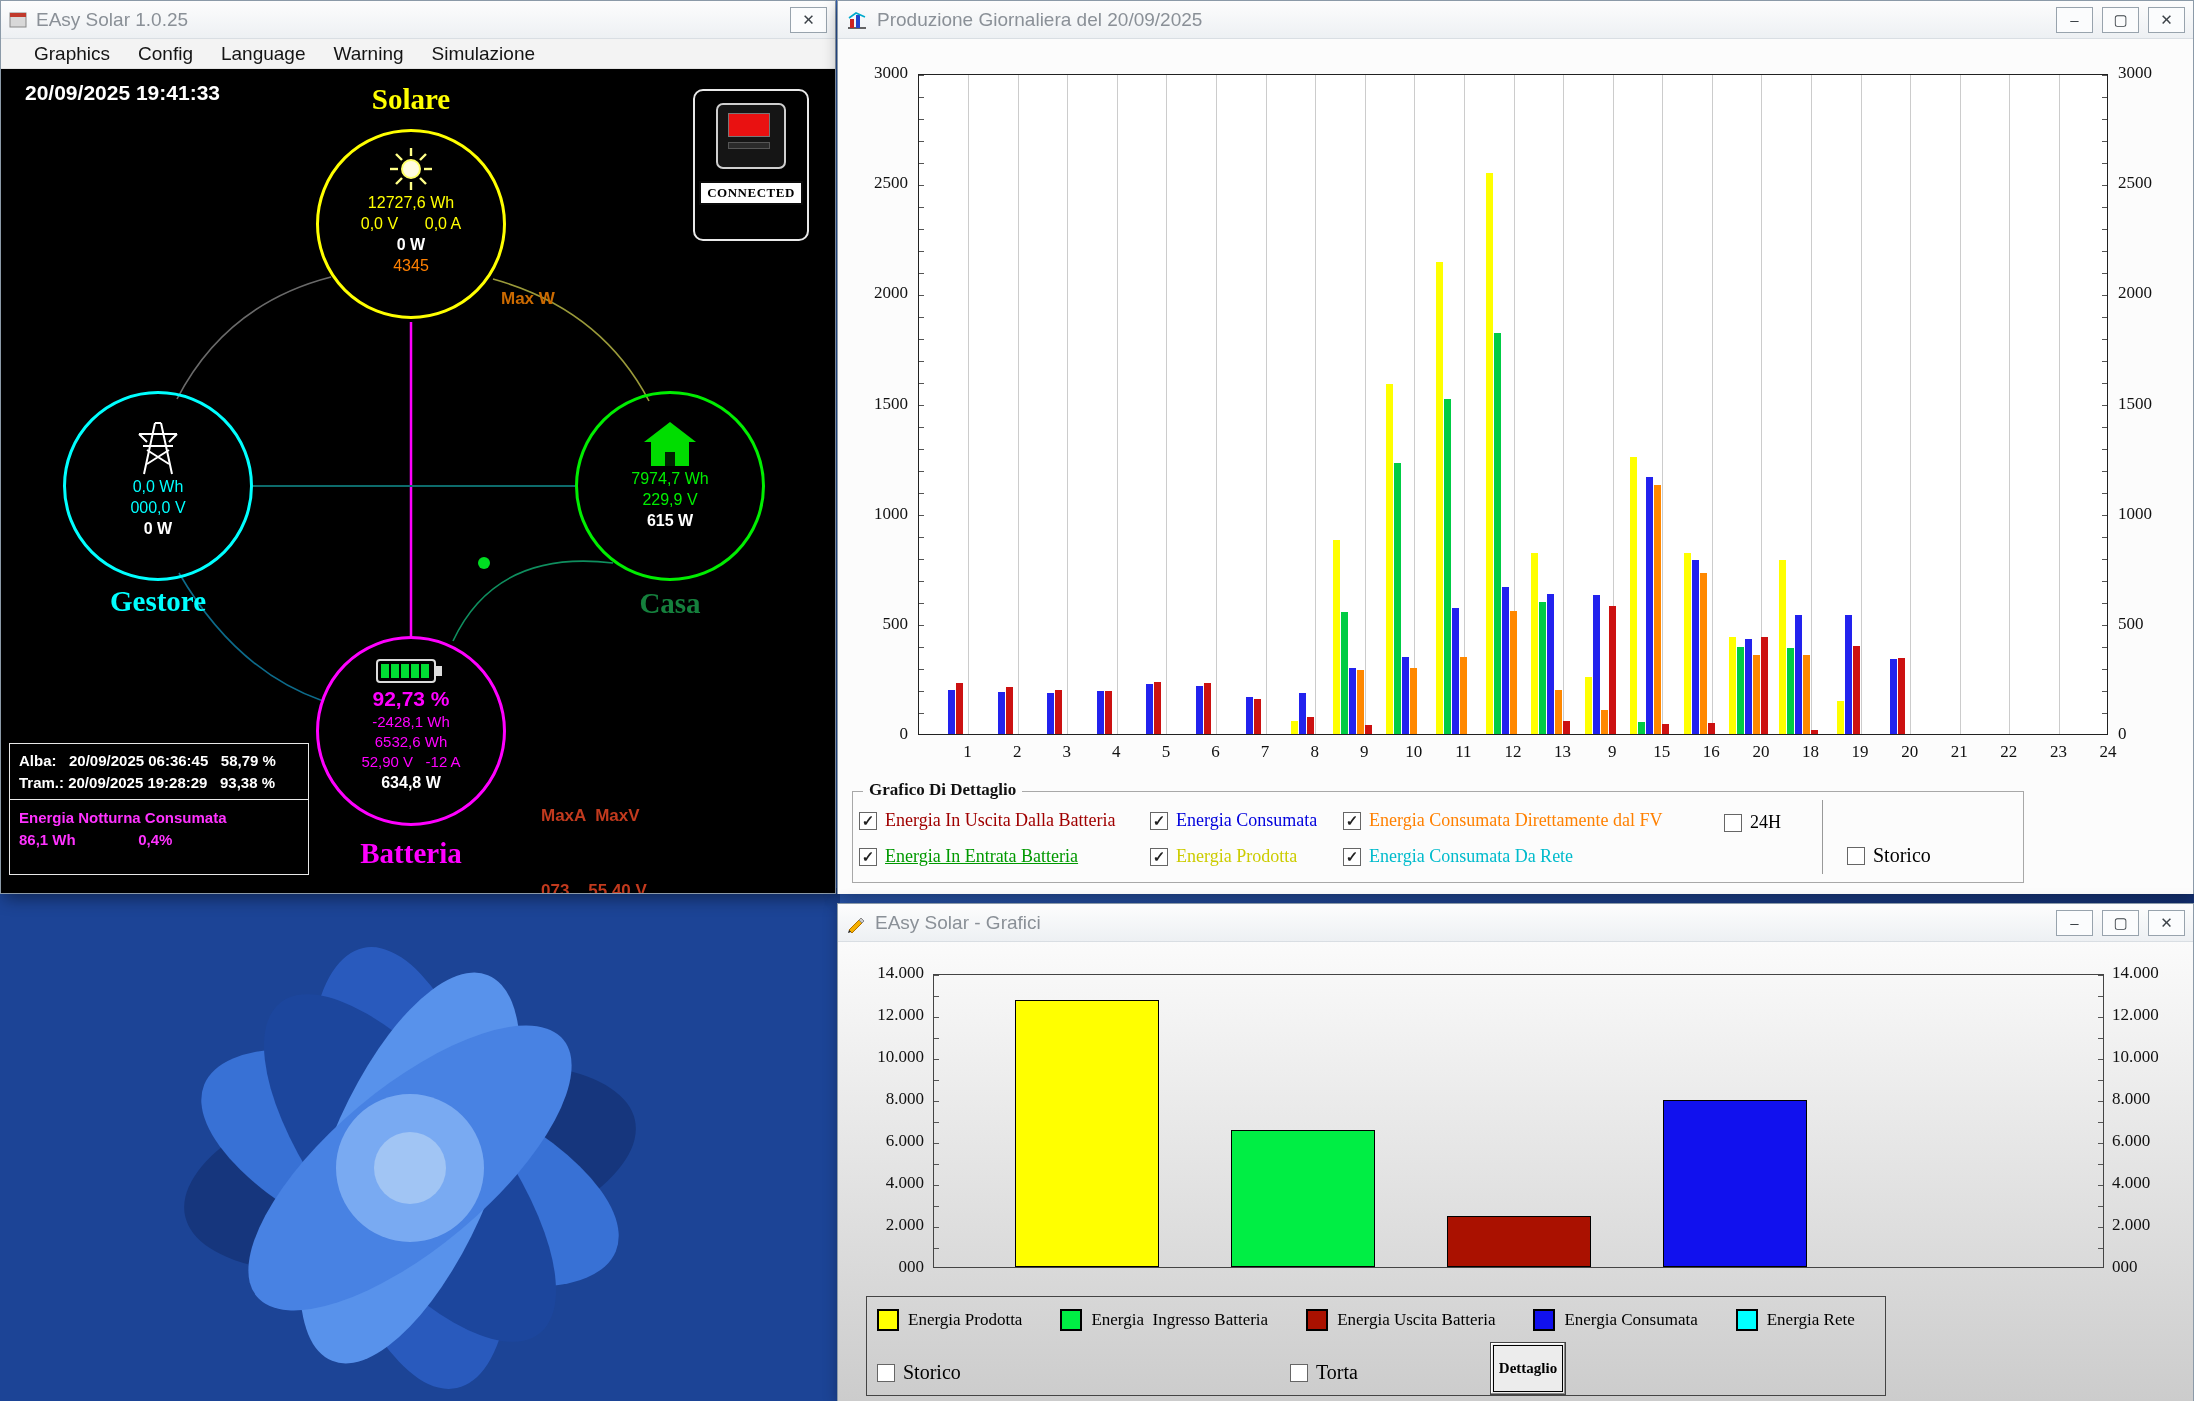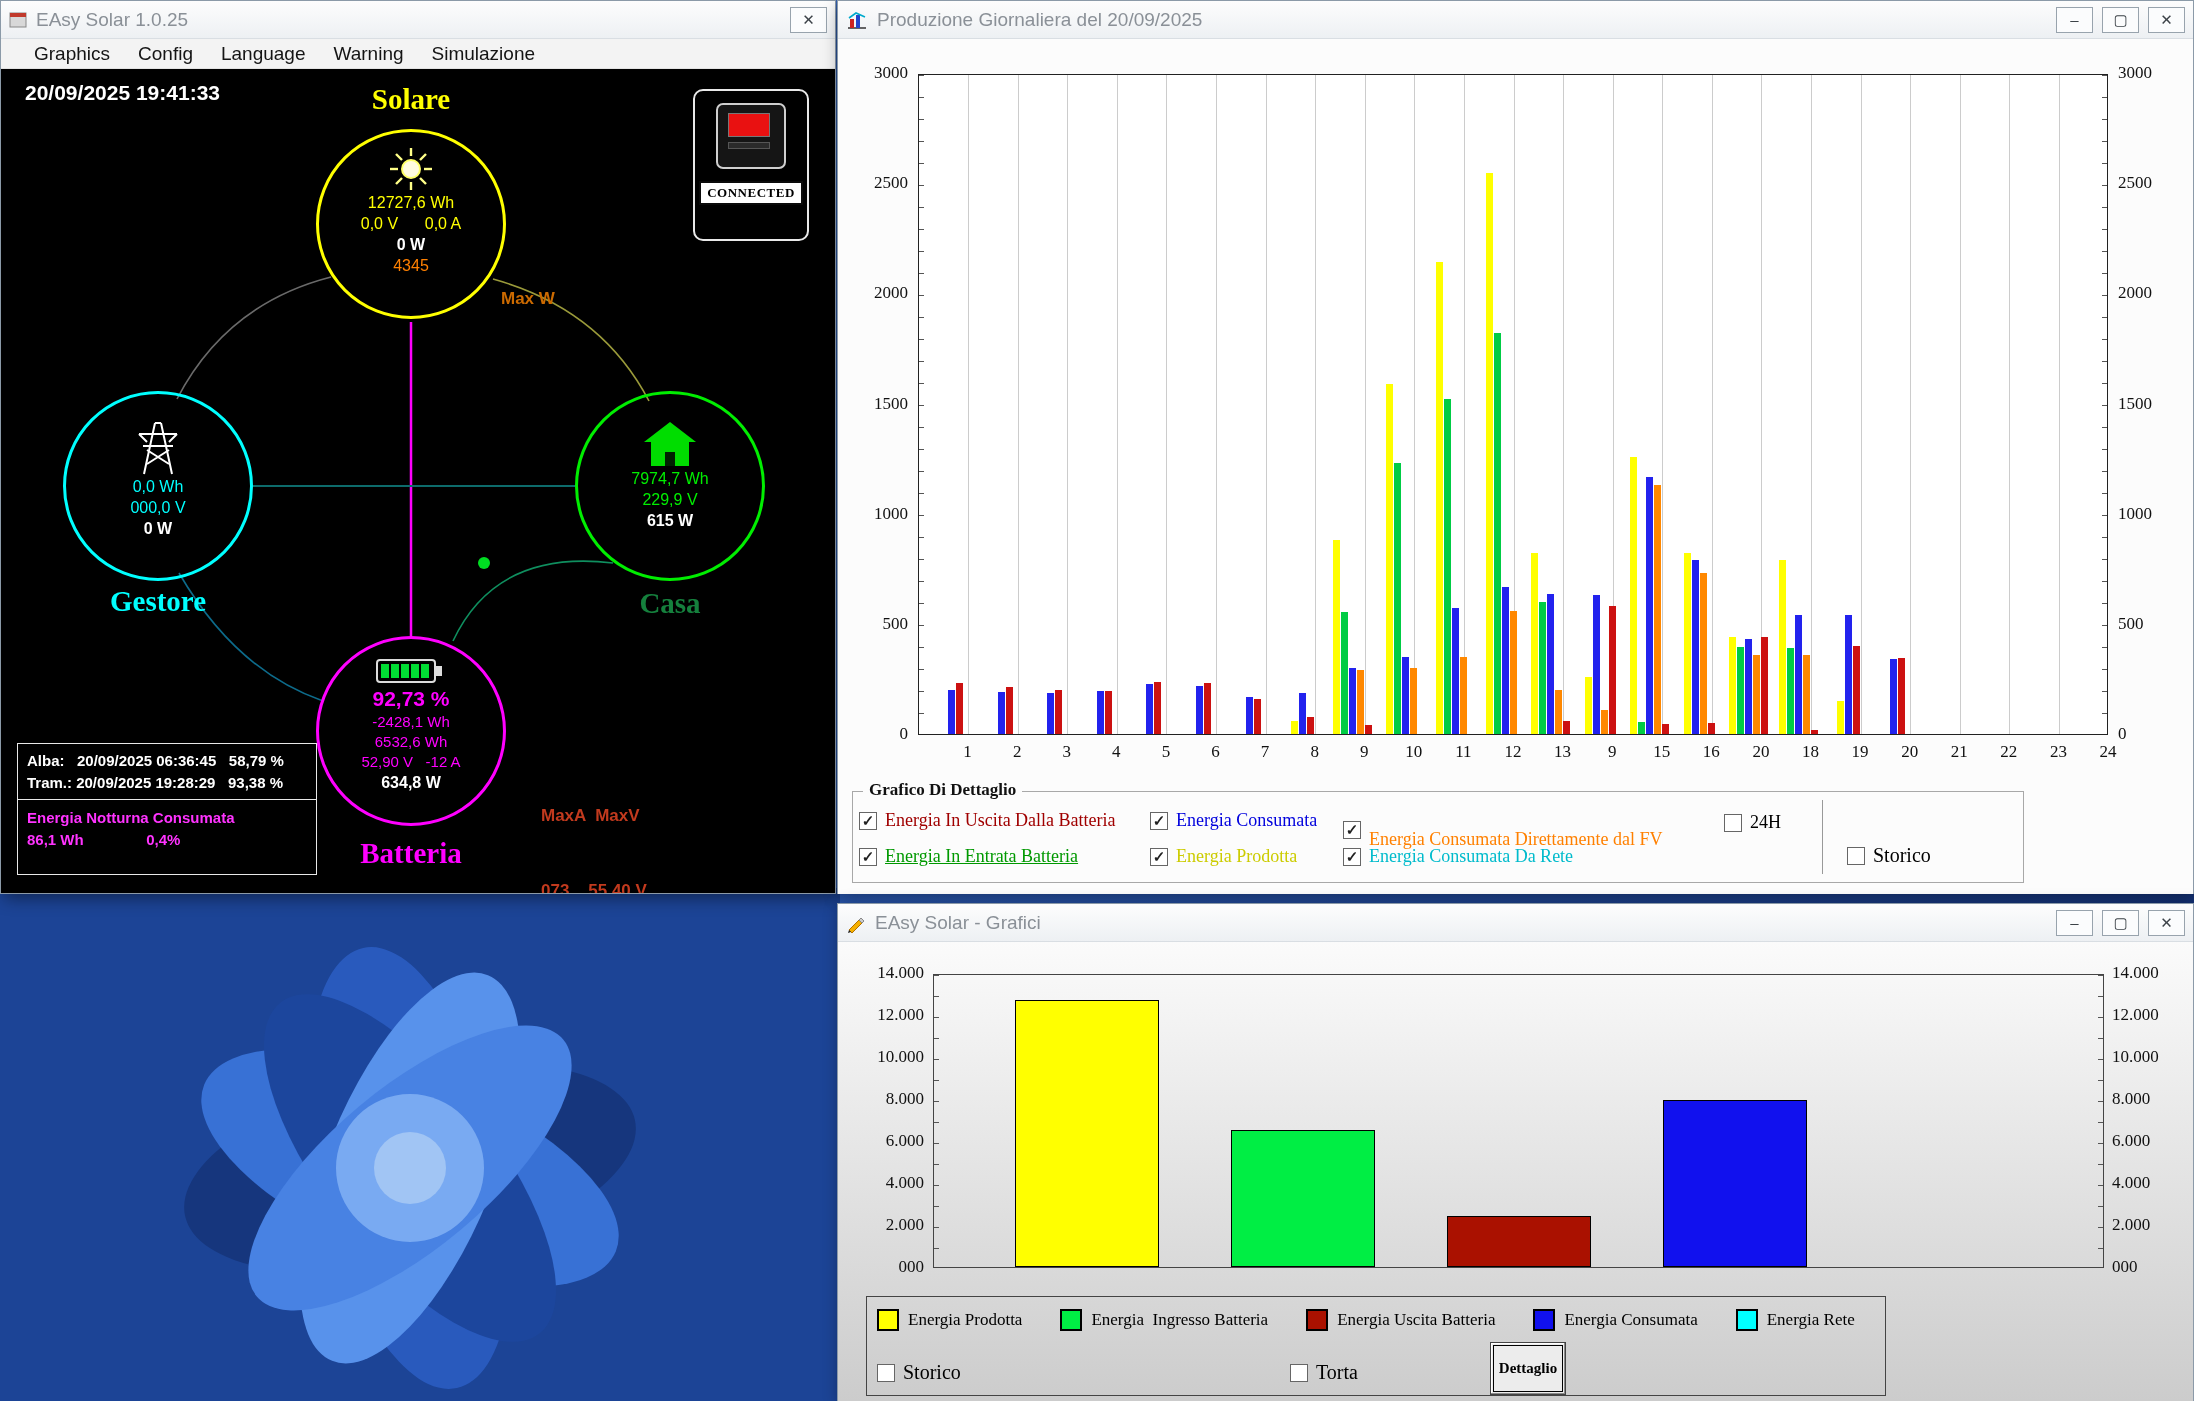--- a/index.html
+++ b/index.html
@@ -28,21 +28,21 @@
 .solare-c{left:315px;top:60px;border:3px solid #ffff00;padding-top:14px}
 .gestore-c{left:62px;top:322px;border:3px solid #00ffff;padding-top:24px}
 .casa-c{left:574px;top:322px;border:3px solid #00ee00;padding-top:26px}
 .batteria-c{left:315px;top:567px;border:3px solid #ff00ff;padding-top:18px}
 .solare-l{left:315px;top:14px;color:#ffff00}
 .gestore-l{left:62px;top:516px;color:#00ffff}
 .casa-l{left:574px;top:518px;color:#15803d}
 .batteria-l{left:315px;top:768px;color:#ff00ff}
 .maxw{position:absolute;left:500px;top:220px;width:100px;font-size:17px;color:#cc6a00;font-weight:bold}
 .maxav{position:absolute;left:540px;top:684px;font-size:17px;font-weight:bold;color:#c23a1e;line-height:25px;white-space:pre}
-.infobox{position:absolute;left:16px;top:674px;width:300px;height:132px;border:1px solid #e8e8e8;background:#000}
+.infobox{position:absolute;left:8px;top:674px;width:300px;height:132px;border:1px solid #e8e8e8;background:#000}
 .ib-top{border-bottom:1px solid #e8e8e8;padding:6px 9px 5px}
 .ib-top div{color:#fff;font-size:15px;line-height:22px;font-weight:bold;white-space:pre}
 .ib-bot{padding:7px 9px}
 .ib-bot div{color:#ff33ff;font-size:15px;line-height:22px;font-weight:bold;white-space:pre}
 .device{position:absolute;left:692px;top:20px;width:116px;height:152px;border:2px solid #e9e9e9;border-radius:10px;display:flex;flex-direction:column;align-items:center;padding-top:12px}
 .dev-body{width:70px;height:66px;background:#151515;border:2px solid #cfcfcf;border-radius:7px;padding:8px 0 0 10px}
 .dev-screen{width:42px;height:24px;background:#e91111;border:1px solid #777}
 .dev-strip{margin-top:5px;width:42px;height:7px;background:#2a2a2a;border:1px solid #555}
 .conn{margin-top:12px;background:#fff;color:#000;border:2px solid #0a0a0a;font-size:13px;font-weight:bold;letter-spacing:.5px;padding:2px 6px;font-family:"Liberation Serif",serif}
 
@@ -351,21 +351,21 @@
     <label class="cb" style="left: 6px; top: 18px;">
           <span class="cbbox">✓</span>
           <span class="cbtext" style="color: rgb(160, 0, 0);">Energia In Uscita Dalla Batteria</span>
         </label>
         <label class="cb" style="left: 297px; top: 18px;">
           <span class="cbbox">✓</span>
           <span class="cbtext" style="color: rgb(0, 0, 221);">Energia Consumata</span>
         </label>
         <label class="cb" style="left: 490px; top: 18px;">
           <span class="cbbox">✓</span>
-          <span class="cbtext" style="color: rgb(255, 128, 0); margin-top: 19px;">Energia Consumata Direttamente dal FV</span>
+          <span class="cbtext" style="color: rgb(255, 128, 0);">Energia Consumata Direttamente dal FV</span>
         </label>
         <label class="cb" style="left: 6px; top: 54px;">
           <span class="cbbox">✓</span>
           <span class="cbtext" style="color: rgb(0, 153, 0); text-decoration: underline;">Energia In Entrata Batteria</span>
         </label>
         <label class="cb" style="left: 297px; top: 54px;">
           <span class="cbbox">✓</span>
           <span class="cbtext" style="color: rgb(204, 204, 0);">Energia Prodotta</span>
         </label>
         <label class="cb" style="left: 490px; top: 54px;">

